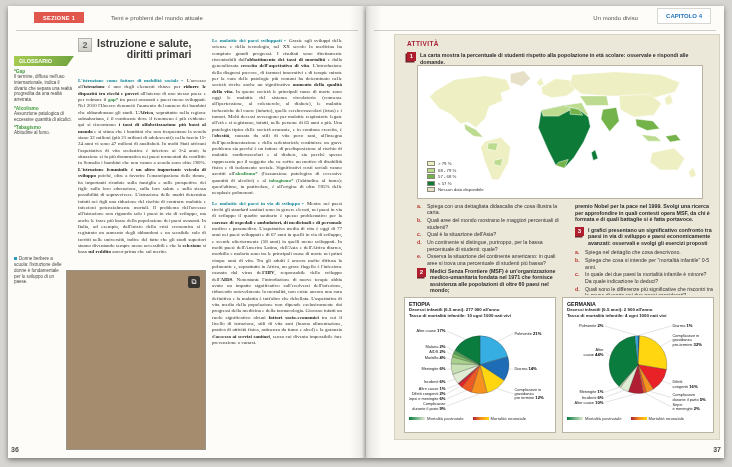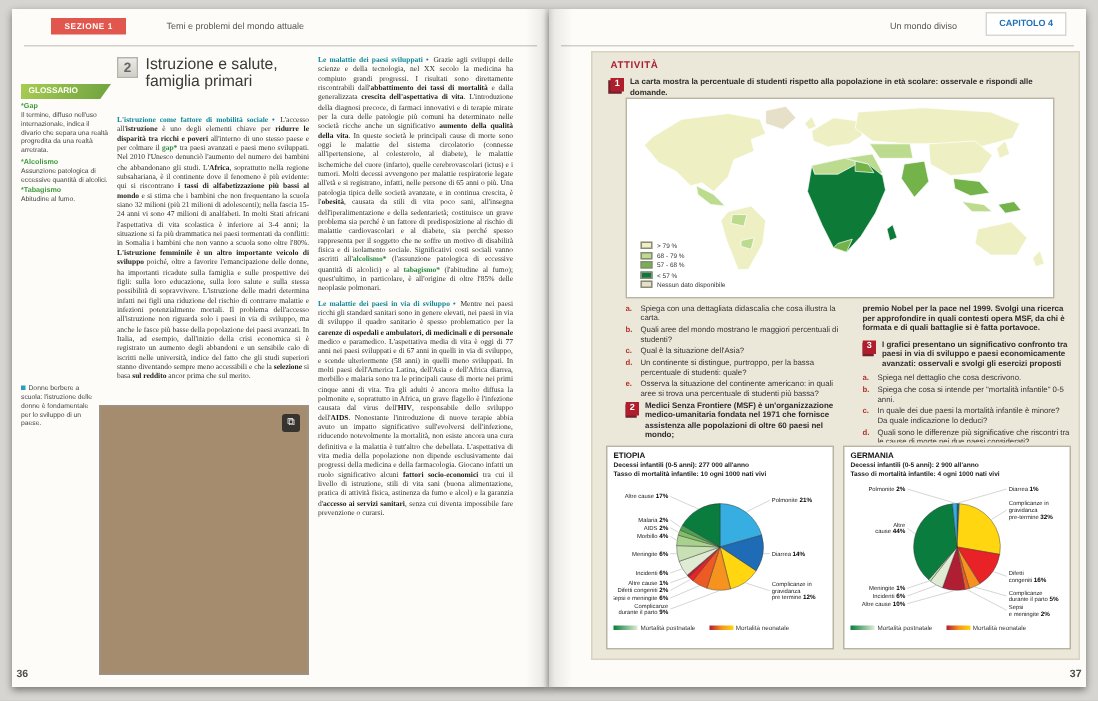--- a/index.html
+++ b/index.html
@@ -29,21 +29,21 @@
   .g-term{color:#3f9b3f;font-weight:bold;font-size:4.8px;}
   .g-def{font-size:4.5px;line-height:1.28;color:#454545;margin-bottom:3px;}
 
   .photo-caption{position:absolute;left:6px;top:250px;width:52px;font-size:4.5px;line-height:1.3;color:#454545;}
   .cap-sq{display:inline-block;width:3px;height:3px;background:#2d9bbf;margin-right:2px;}
 
   
   .art{position:absolute;left:70px;top:32px;width:132px;display:flex;gap:5px;}
   .art-num{flex:0 0 auto;width:14px;height:14px;background:linear-gradient(180deg,#ebebe7,#cfcfc8);
     border:1px solid #b3b3aa;color:#666;font-weight:bold;font-size:9px;display:flex;align-items:center;justify-content:center;}
-  .art-title-text{font-size:10.5px;font-weight:normal;color:#3a3a3a;line-height:1.06;}
+  .art-title-text{font-size:10.5px;font-weight:bold;color:#3a3a3a;line-height:1.06;text-align:right;}
   .col{position:absolute;overflow:hidden;}
   .col1{left:70px;top:72px;width:128px;height:190px;}
   .col2{left:204px;top:32px;width:130px;height:412px;}
   .body{margin:0 0 4px;font-family:"Liberation Serif",serif;font-size:5px;line-height:1.27;
     color:#2e2e2e;text-align:justify;}
   .rt-lead{color:#13889b;font-weight:bold;margin-right:1px;}
   .rt-b{font-weight:bold;color:#1f1f1f;}
   .rt-g{color:#2e8b43;font-weight:bold;}
 
   
@@ -128,21 +128,21 @@
           </div>
         </div>
     </div>
 
     <div class="photo-caption"><span class="cap-sq"></span><span>Donne berbere a scuola: l'istruzione delle donne è fondamentale per lo sviluppo di un paese.</span></div>
 
     <div class="art">
       <div class="art-num">2</div>
       <div class="art-title-text">
         <span>Istruzione e salute,</span><br>
-        <span>famiglia primari</span>
+        <span>diritti primari</span>
       </div>
     </div>
 
     <div class="col col1">
       <p class="body"><span class="rt-lead">L'istruzione come fattore di mobilità sociale •</span> <span><span>L'accesso all'</span><span class="rt-b">istruzione</span><span> è uno degli elementi chiave per </span><span class="rt-b">ridurre le disparità tra ricchi e poveri</span><span> all'interno di uno stesso paese e per colmare il </span><span class="rt-g">gap*</span><span> tra paesi avanzati e paesi meno sviluppati. Nel 2010 l'Unesco denunciò l'aumento del numero dei bambini che abbandonano gli studi. L'</span><span class="rt-b">Africa</span><span>, soprattutto nella regione subsahariana, è il continente dove il fenomeno è più evidente: qui si riscontrano </span><span class="rt-b">i tassi di alfabetizzazione più bassi al mondo</span><span> e si stima che i bambini che non frequentano la scuola siano 32 milioni (più 21 milioni di adolescenti); nella fascia 15-24 anni vi sono 47 milioni di analfabeti. In molti Stati africani l'aspettativa di vita scolastica è inferiore ai 3-4 anni; la situazione si fa più drammatica nei paesi tormentati da conflitti: in Somalia i bambini che non vanno a scuola sono oltre l'80%. </span><span class="rt-b">L'istruzione femminile è un altro importante veicolo di sviluppo</span><span> poiché, oltre a favorire l'emancipazione delle donne, ha importanti ricadute sulla famiglia e sulle prospettive dei figli: sulla loro educazione, sulla loro salute e sulla stessa possibilità di sopravvivere. L'istruzione delle madri determina infatti nei figli una riduzione del rischio di contrarre malattie e infezioni potenzialmente mortali. Il problema dell'accesso all'istruzione non riguarda solo i paesi in via di sviluppo, ma anche le fasce più basse della popolazione dei paesi avanzati. In Italia, ad esempio, dall'inizio della crisi economica si è registrato un aumento degli abbandoni e un sensibile calo di iscritti nelle università, indice del fatto che gli studi superiori stanno diventando sempre meno accessibili e che la </span><span class="rt-b">selezione</span><span> si basa </span><span class="rt-b">sul reddito</span><span> ancor prima che sul merito.</span></span></p>
     </div>
 
     <div class="photo">
       <div class="expand-btn">⧉</div>
     </div>

